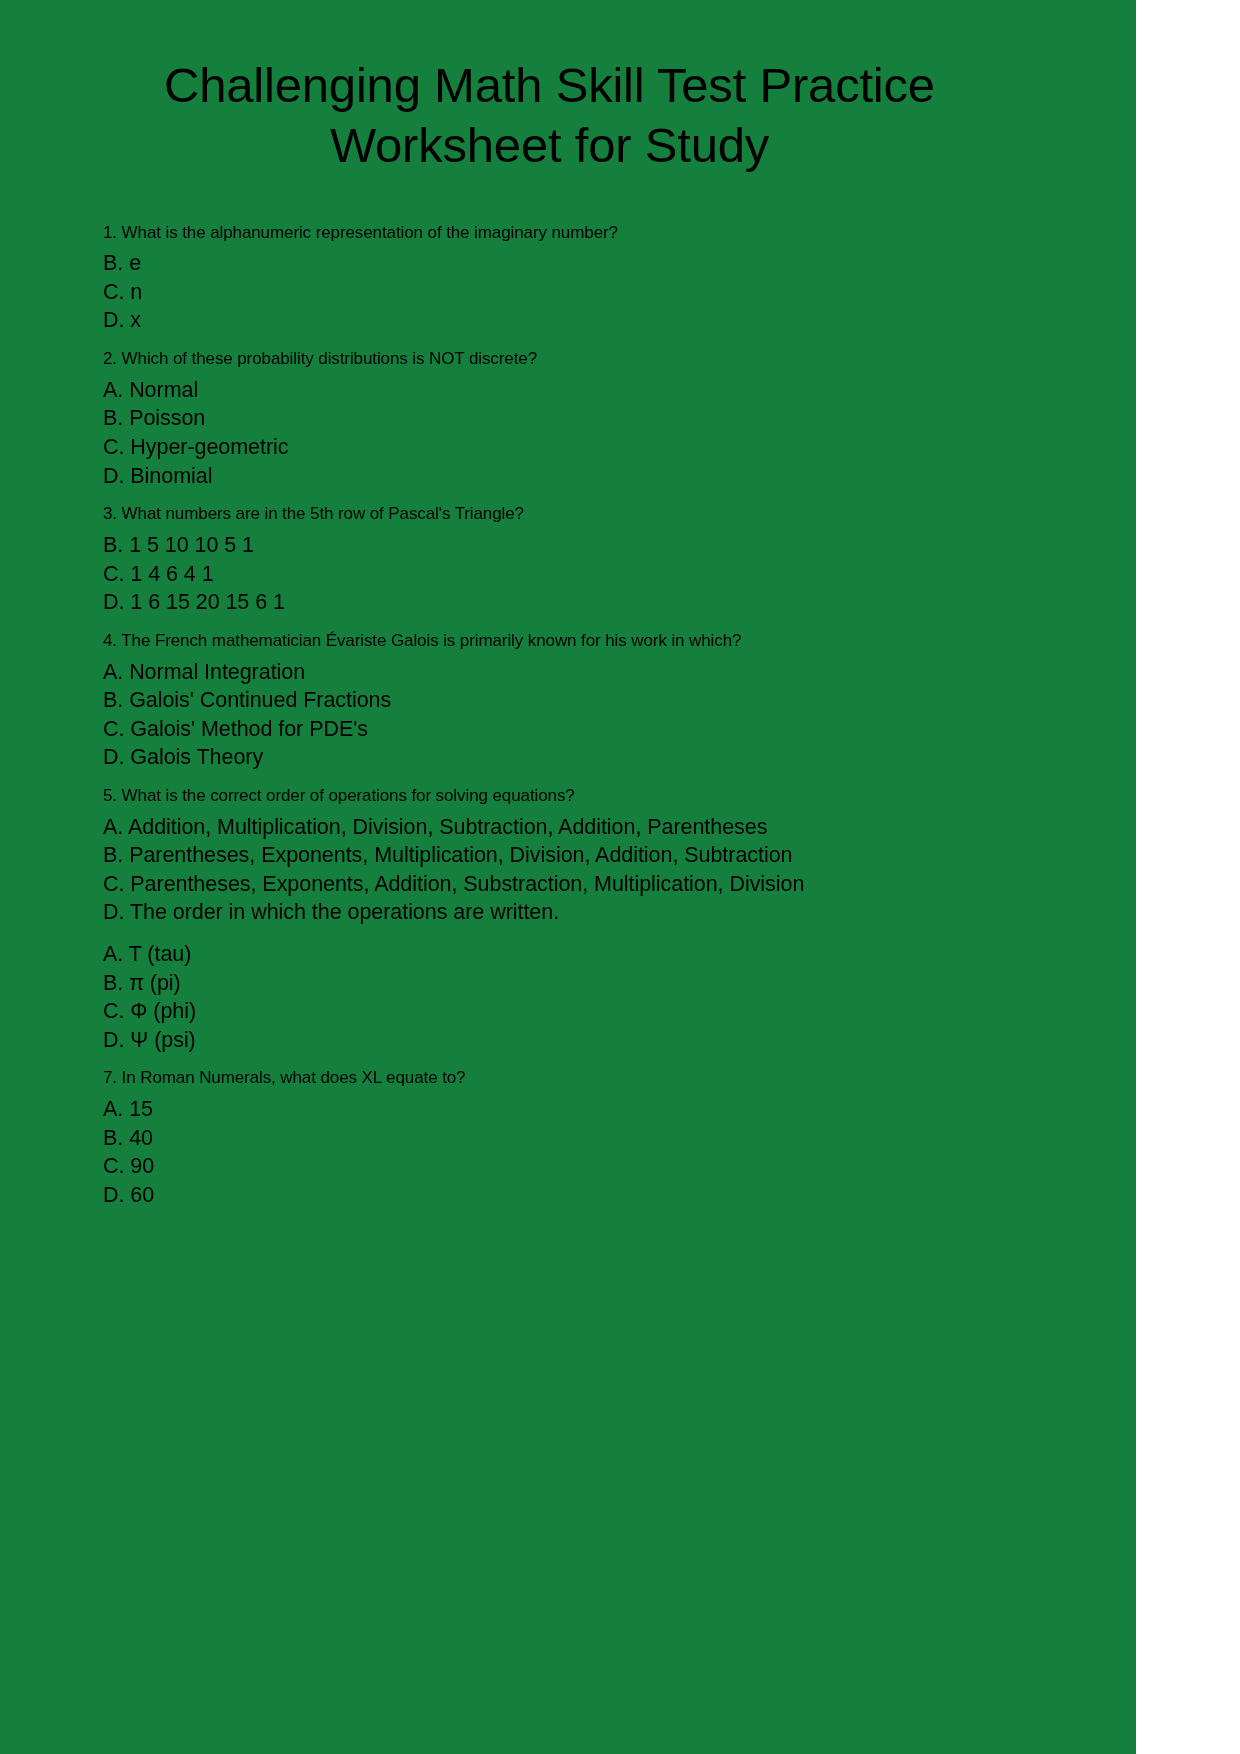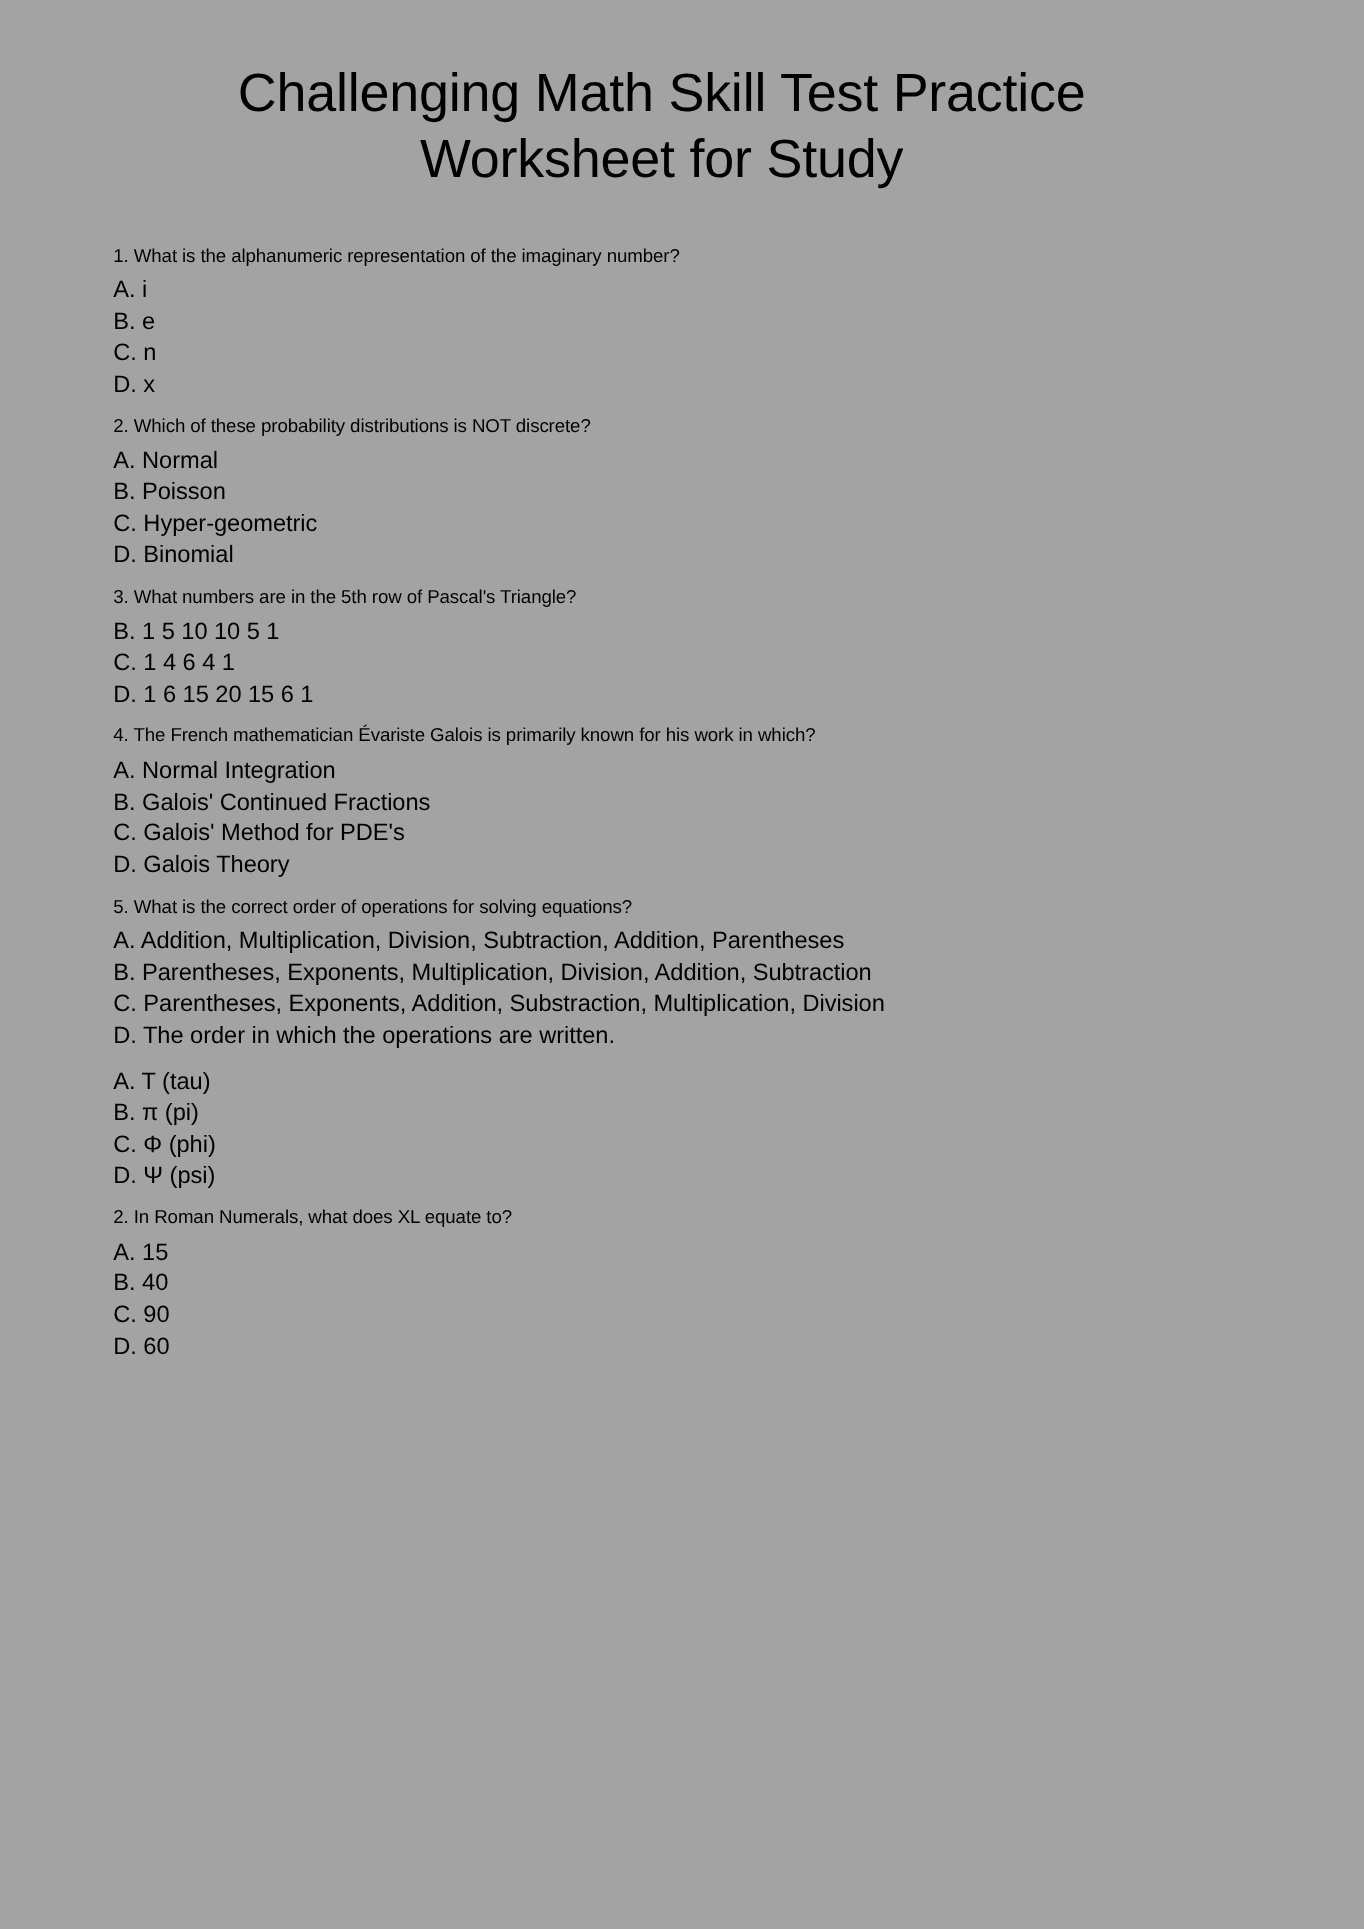--- a/index.html
+++ b/index.html
@@ -9,24 +9,24 @@
   }
   body {
     width: 1240px;
     height: 1754px;
     font-family: "Liberation Sans", sans-serif;
     color: #000000;
     -webkit-font-smoothing: antialiased;
   }
   .page {
     box-sizing: border-box;
-    width: 1240px;
+    width: 1136px;
     height: 1754px;
     padding: 56px 140px 0 103px;
-    background: #a3a3a3;
+    background: #15803d;
     position: relative;
   }
   .doc-title {
     font-size: 49px;
     line-height: 1.22;
     font-weight: normal;
     text-align: center;
     margin: 0 0 46px 0;
     letter-spacing: -0.2px;
     padding: 0 6px;
@@ -62,21 +62,20 @@
 
 <div class="page">
 
   <h1 class="doc-title">Challenging Math Skill Test Practice Worksheet for Study</h1>
 
   <div class="quiz">
 
     <div class="question-block">
       <p class="question-text">1. What is the alphanumeric representation of the imaginary number?</p>
       <ul class="options">
-        <li class="option">A. i</li>
         <li class="option">B. e</li>
         <li class="option">C. n</li>
         <li class="option">D. x</li>
       </ul>
     </div>
 
     <div class="question-block">
       <p class="question-text">2. Which of these probability distributions is NOT discrete?</p>
       <ul class="options">
         <li class="option">A. Normal</li>
@@ -118,21 +117,21 @@
     <div class="question-block">
       <ul class="options">
         <li class="option">A. T (tau)</li>
         <li class="option">B. π (pi)</li>
         <li class="option">C. Φ (phi)</li>
         <li class="option">D. Ψ (psi)</li>
       </ul>
     </div>
 
     <div class="question-block">
-      <p class="question-text">2. In Roman Numerals, what does XL equate to?</p>
+      <p class="question-text">7. In Roman Numerals, what does XL equate to?</p>
       <ul class="options">
         <li class="option">A. 15</li>
         <li class="option">B. 40</li>
         <li class="option">C. 90</li>
         <li class="option">D. 60</li>
       </ul>
     </div>
 
   </div>
 </div>

